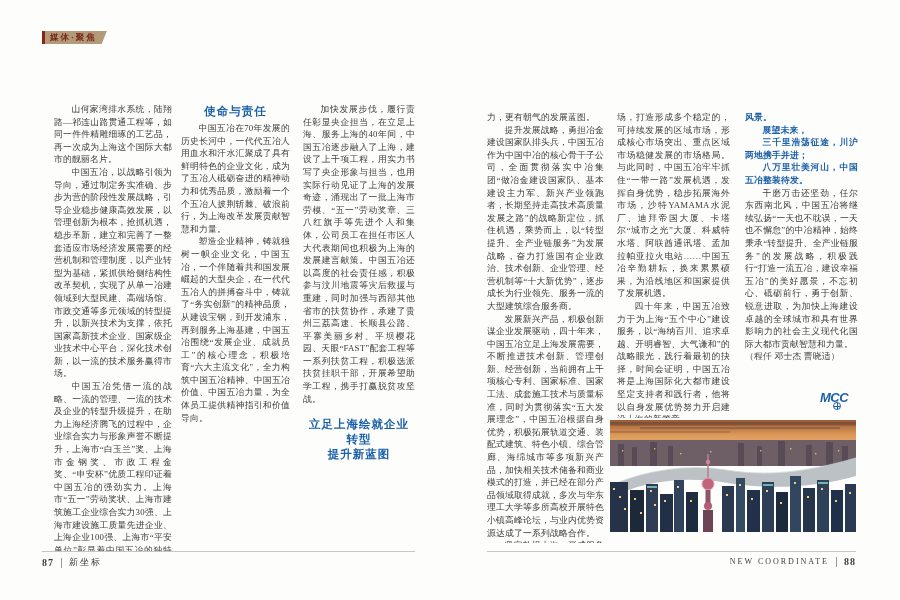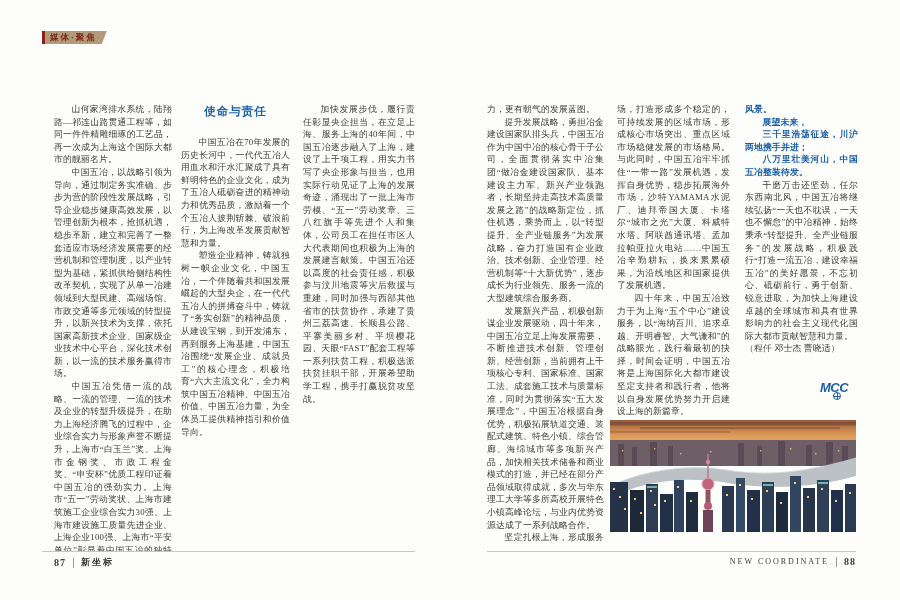--- a/index.html
+++ b/index.html
@@ -8,32 +8,32 @@
   .page{position:absolute;top:0;height:600px;}
   
   .tag-banner{position:absolute;left:42px;top:31px;height:13px;display:flex;align-items:center;
     background:#b39a78;padding:0 10px 0 0;clip-path:polygon(0 0,100% 0,92% 100%,0 100%);}
   .tag-bar{width:3px;height:13px;background:#8a2418;margin-right:5px;}
   .tag-text{font-size:8.5px;font-weight:bold;color:#7b2a1d;letter-spacing:2px;white-space:nowrap;}
   
   .col{position:absolute;overflow:hidden;}
   .col p{margin:0;font-size:8.8px;line-height:12.6px;text-align:justify;text-indent:2em;
     letter-spacing:0.2px;}
-  .col p.noindent{text-indent:0;}
-  .blue-head{color:#1a5fa8;font-weight:bold;text-align:center;font-size:11.5px;margin:0 0 17px 0;
+  .col p.noindent{text-indent:0;margin-top:8px;}
+  .blue-head{color:#1a5fa8;font-weight:bold;text-align:center;font-size:11.5px;margin:0 0 3px 0;
     letter-spacing:1px;}
   .blue-head.mid{margin:12px 0 8px 0;line-height:15px;}
   .blue-line{color:#1a5fa8;font-weight:bold;}
   .byline{margin-top:10px;text-align:center;font-size:8.6px;color:#444;text-indent:0 !important;}
   
   .rule{position:absolute;height:1px;background:#c6c6c4;}
   .footer{position:absolute;top:556px;font-size:9px;color:#3c3c3c;display:flex;align-items:center;}
   .footer .num{font-size:10px;font-weight:bold;letter-spacing:1px;}
   .footer .vsep{display:inline-block;width:1px;height:10px;background:#9a9a98;margin:0 7px;}
-  .footer .jname{font-weight:bold;letter-spacing:2px;}
+  .footer .jname{font-weight:normal;letter-spacing:2px;}
   .footer-right{justify-content:flex-end;right:44px;}
   .footer-right .en{font-size:8px;letter-spacing:2px;color:#3c3c3c;}
   
   .mcc-logo{position:absolute;left:820px;top:389px;width:36px;height:20px;}
   .mcc-logo .word{font-family:"Liberation Sans",sans-serif;font-weight:bold;font-style:italic;
     font-size:13px;color:#1a5fa8;line-height:13px;letter-spacing:-0.5px;}
   .mcc-logo .globe{position:absolute;left:13px;top:11px;width:8px;height:8px;border-radius:50%;
     border:1px solid #1a5fa8;box-sizing:border-box;}
   .mcc-logo .globe:before{content:"";position:absolute;left:2.5px;top:0;width:1px;height:6px;background:#1a5fa8;}
   .mcc-logo .globe:after{content:"";position:absolute;left:0;top:2.5px;width:6px;height:1px;background:#1a5fa8;}
@@ -61,25 +61,29 @@
     </div>
 
     <div class="col" style="left:181px;top:104px;width:109px;height:448px;">
       <div class="blue-head">使命与责任</div>
       <p>中国五冶在70年发展的历史长河中，一代代五冶人用血水和汗水汇聚成了具有鲜明特色的企业文化，成为了五冶人砥砺奋进的精神动力和优秀品质，激励着一个个五冶人披荆斩棘、破浪前行，为上海改革发展贡献智慧和力量。</p>
       <p>塑造企业精神，铸就独树一帜企业文化，中国五冶，一个伴随着共和国发展崛起的大型央企，在一代代五冶人的拼搏奋斗中，铸就了“务实创新”的精神品质，从建设宝钢，到开发浦东，再到服务上海基建，中国五冶围绕“发展企业、成就员工”的核心理念，积极培育“六大主流文化”，全力构筑中国五冶精神、中国五冶价值、中国五冶力量，为全体员工提供精神指引和价值导向。</p>
     </div>
 
     <div class="col" style="left:303px;top:103px;width:112px;height:448px;">
       <p>加快发展步伐，履行责任彰显央企担当，在立足上海、服务上海的40年间，中国五冶逐步融入了上海，建设了上千项工程，用实力书写了央企形象与担当，也用实际行动见证了上海的发展奇迹，涌现出了一批上海市劳模、“五一”劳动奖章、三八红旗手等先进个人和集体，公司员工在担任市区人大代表期间也积极为上海的发展建言献策。中国五冶还以高度的社会责任感，积极参与汶川地震等灾后救援与重建，同时加强与西部其他省市的扶贫协作，承建了贵州三荔高速、长顺县公路、平寨美丽乡村、平坝樱花园、天眼“FAST”配套工程等一系列扶贫工程，积极选派扶贫挂职干部，开展希望助学工程，携手打赢脱贫攻坚战。</p>
+      <div class="blue-head mid">
+        <span>立足上海绘就企业转型</span><br>
+        <span>提升新蓝图</span>
+      </div>
 
     </div>
 
     <div class="rule" style="left:42px;top:551px;width:373px;"></div>
-    <div class="footer" style="left:54px;">
+    <div class="footer" style="left:42px;">
       <span class="num">87</span>
       <span class="vsep"></span>
       <span class="jname">新坐标</span>
     </div>
   </div>
 
   <div class="page" style="left:450px;width:450px;">
 
     <div class="col" style="left:37px;top:103px;width:117px;height:440px;">
       <p class="noindent">力，更有朝气的发展蓝图。</p>
@@ -97,21 +101,21 @@
 
     <div class="col" style="left:295px;top:103px;width:113px;height:280px;">
       <p class="blue-line noindent">风景。</p>
       <p class="blue-line">展望未来，</p>
       <p class="blue-line">三千里浩荡征途，川沪两地携手并进；</p>
       <p class="blue-line">八万里壮美河山，中国五冶整装待发。</p>
       <p>千磨万击还坚劲，任尔东西南北风，中国五冶将继续弘扬“一天也不耽误，一天也不懈怠”的中冶精神，始终秉承“转型提升、全产业链服务”的发展战略，积极践行“打造一流五冶，建设幸福五冶”的美好愿景，不忘初心、砥砺前行，勇于创新、锐意进取，为加快上海建设卓越的全球城市和具有世界影响力的社会主义现代化国际大都市贡献智慧和力量。</p>
       <p class="byline">（程仟 邓士杰 曹晓适）</p>
     </div>
 
-    <div class="mcc-logo" style="left:370px;top:381px;position:absolute;">
+    <div class="mcc-logo" style="left:370px;top:391px;position:absolute;">
       <div class="word">MCC</div>
       <div class="globe"></div>
     </div>
 
     <div class="photo" style="left:160px;">
       <svg viewBox="0 0 246 112" preserveAspectRatio="none">
         <defs>
           <linearGradient id="sky" x1="0" y1="0" x2="0" y2="1">
             <stop offset="0" stop-color="#9c5a38"></stop>
             <stop offset="0.45" stop-color="#dd9a58"></stop>

